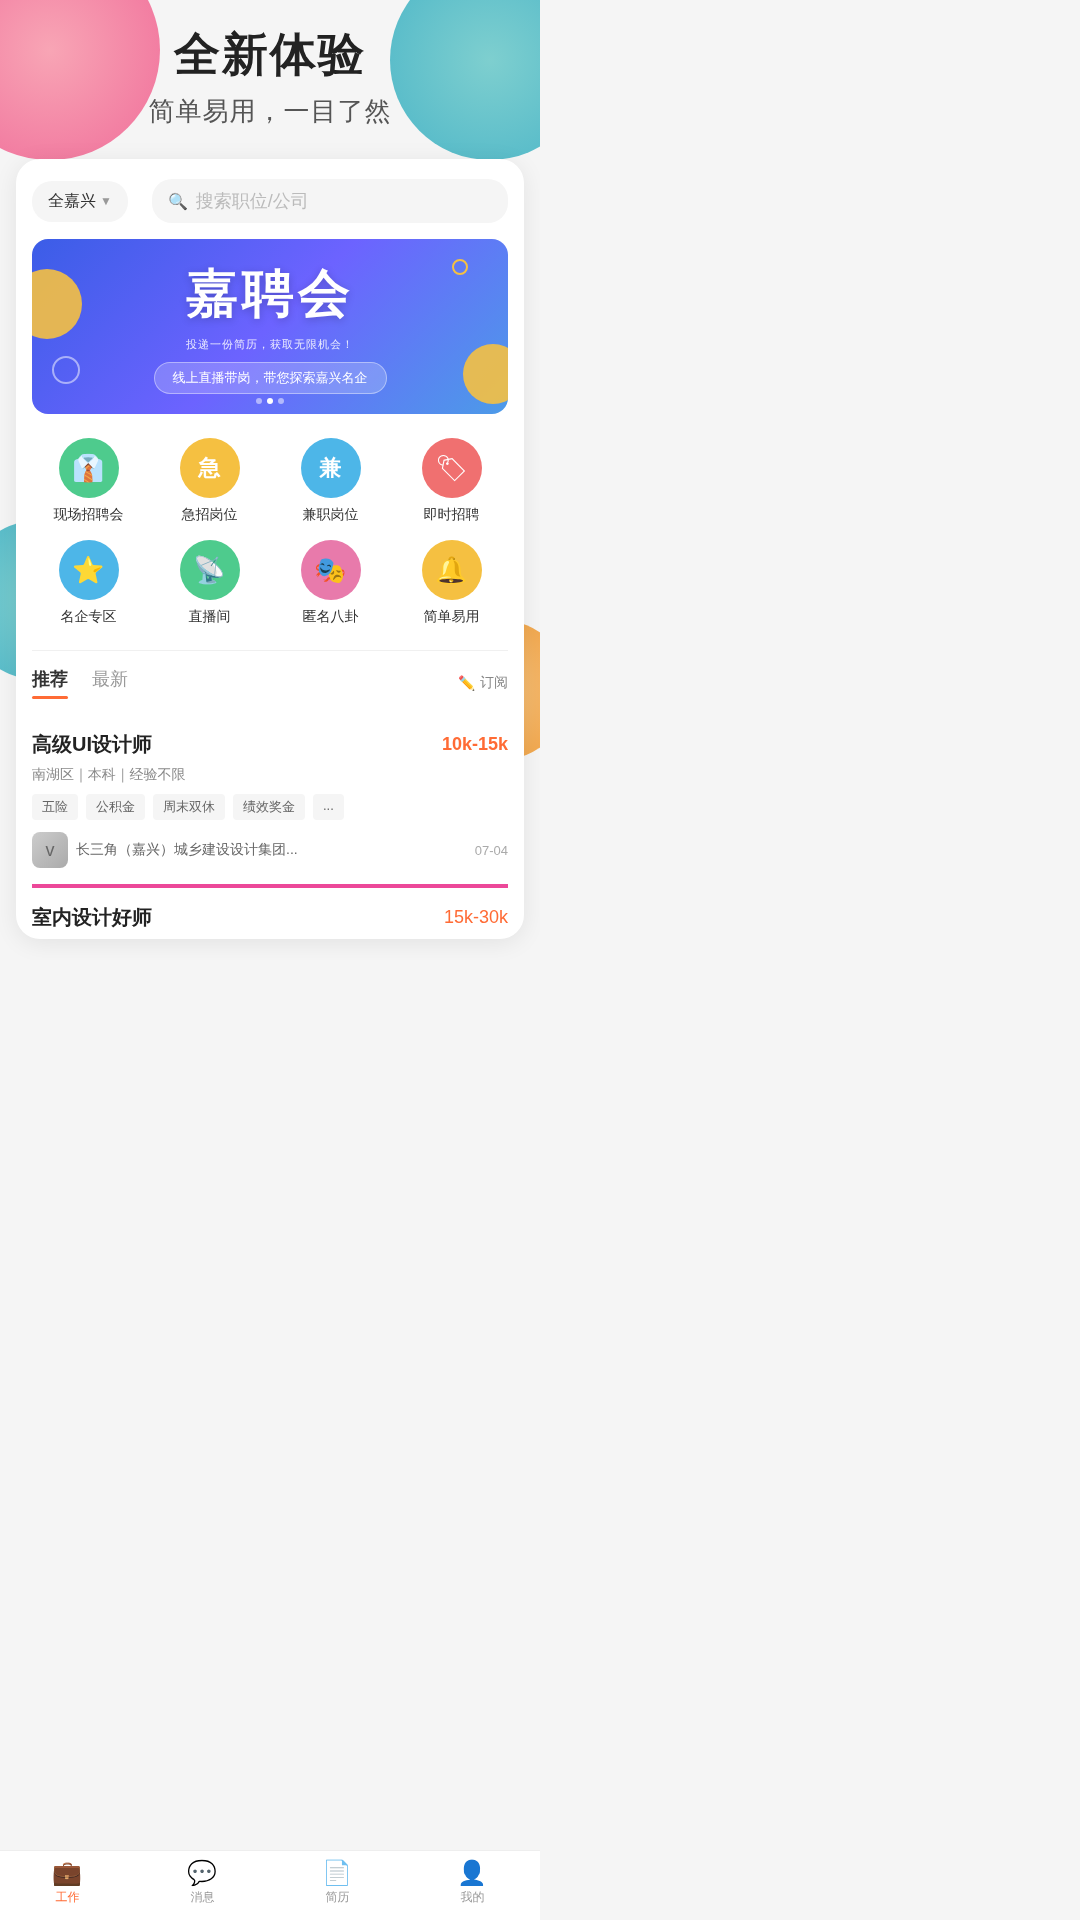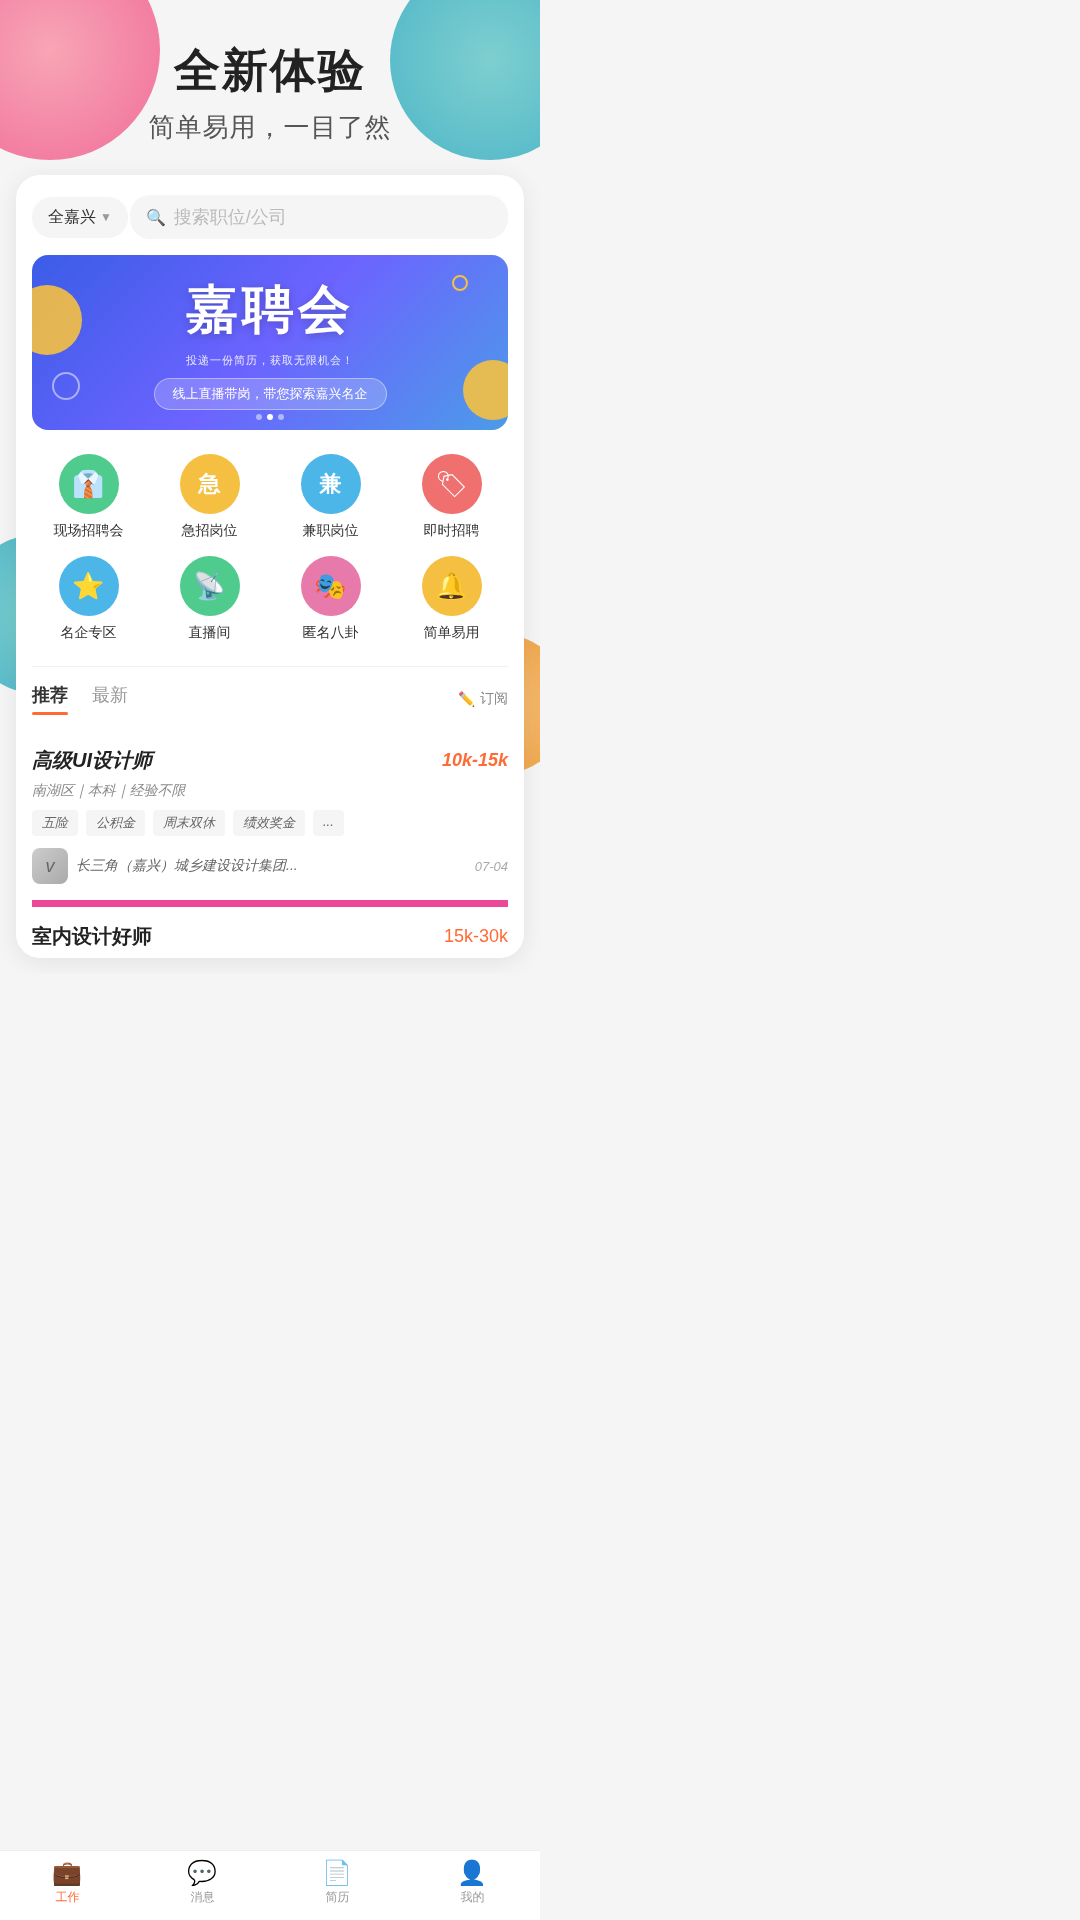--- a/index.html
+++ b/index.html
@@ -63,21 +63,21 @@
       bottom: 100px;
       right: 20px;
       z-index: 0;
     }
 
     
     .header-section {
       position: relative;
       z-index: 1;
       text-align: center;
-      padding: 40px 20px 30px;
+      padding: 24px 20px 30px;
     }
     .header-title {
       font-size: 46px;
       font-weight: 700;
       color: #222;
       letter-spacing: 2px;
     }
     .header-subtitle {
       font-size: 26px;
       color: #555;
@@ -93,21 +93,21 @@
       border-radius: 24px;
       margin: 0 16px 16px;
       padding: 20px 16px 0;
       box-shadow: 0 4px 24px rgba(0,0,0,0.08);
     }
 
     
     .search-bar {
       display: flex;
       align-items: center;
-      gap: 2px;
+      gap: 24px;
       margin-bottom: 16px;
     }
     .location-btn {
       display: flex;
       align-items: center;
       gap: 4px;
       background: #f5f5f5;
       border: none;
       border-radius: 20px;
       padding: 10px 16px;
@@ -298,22 +298,21 @@
       align-items: center;
       gap: 4px;
       color: #888;
       font-size: 14px;
       cursor: pointer;
     }
 
     
     .job-card {
       padding: 16px 0;
-      border-bottom: 7px solid #ec4899;
-      font-style: italic;
+      border-bottom: 4px solid #ec4899;
     }
     .job-header {
       display: flex;
       align-items: center;
       justify-content: space-between;
       margin-bottom: 8px;
     }
     .job-title {
       font-size: 20px;
       font-weight: 700;

